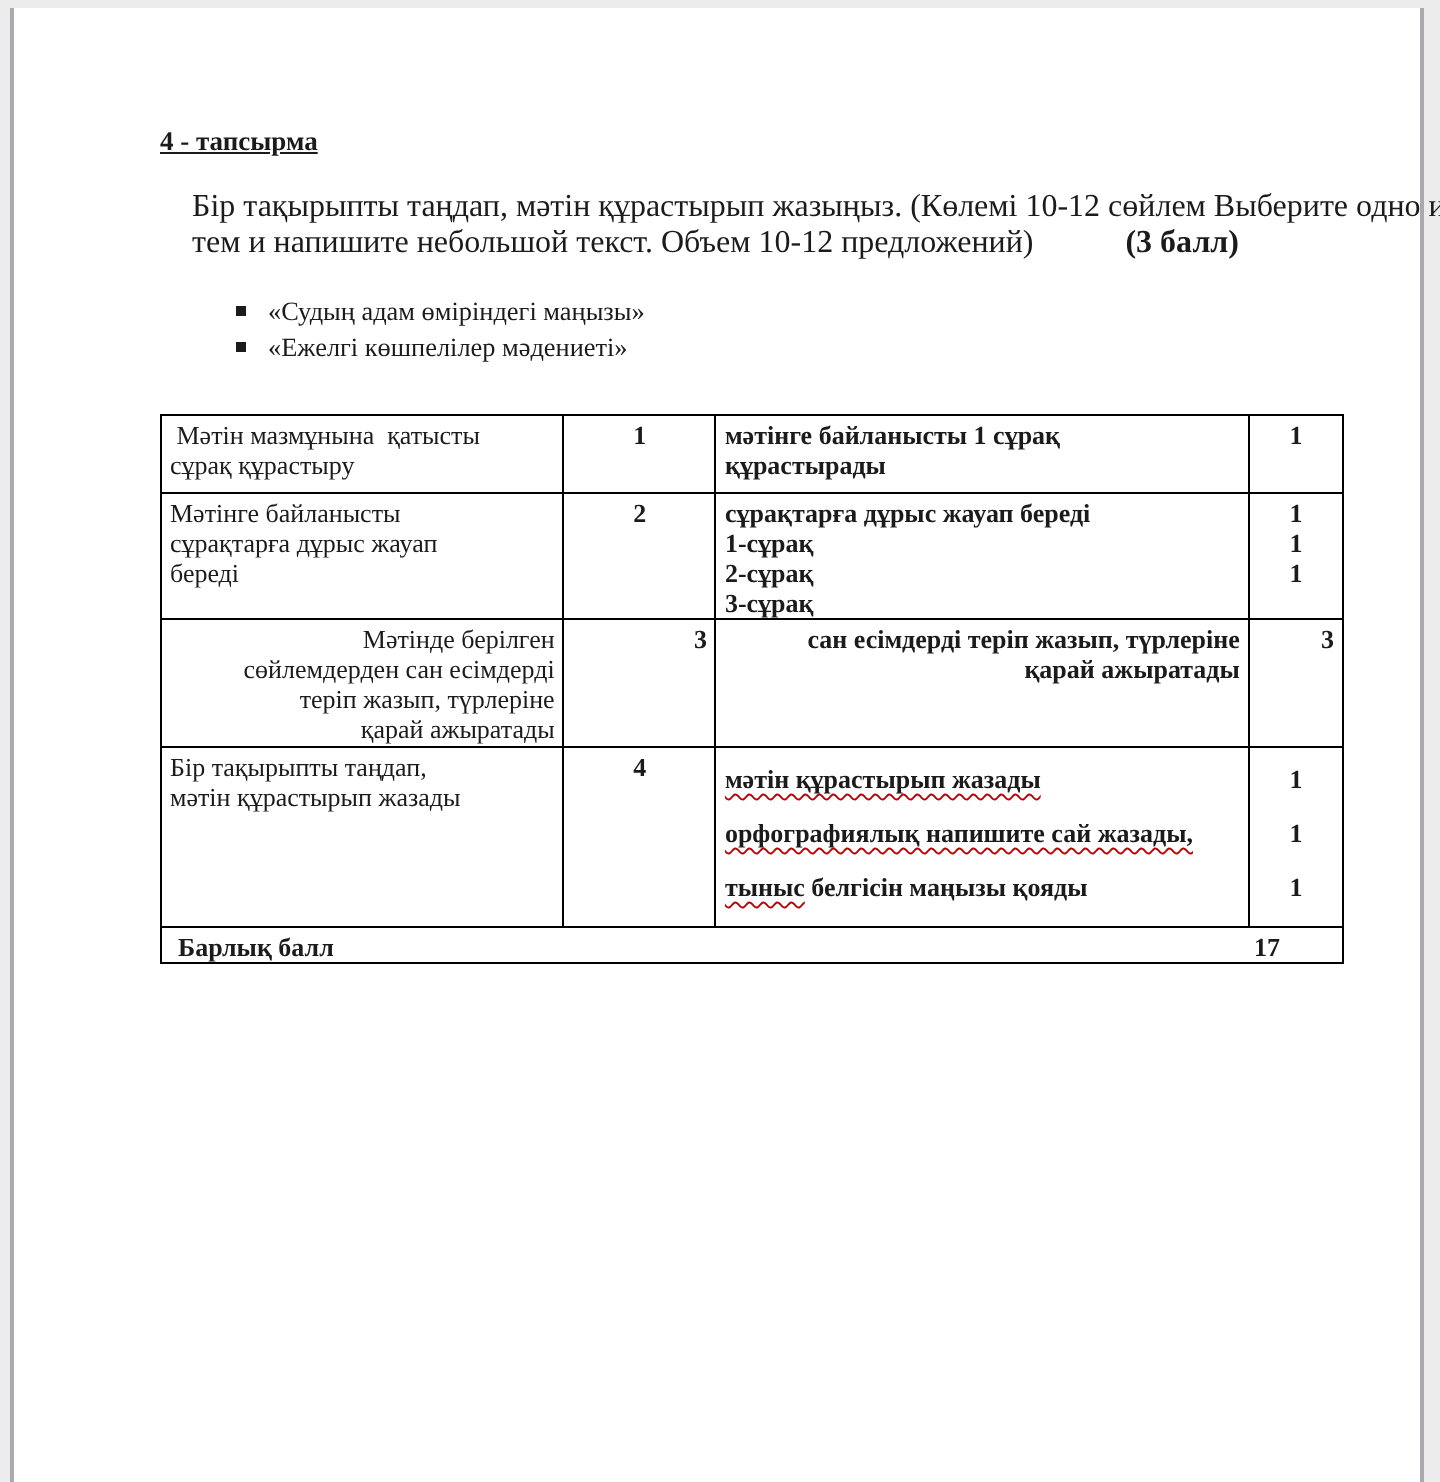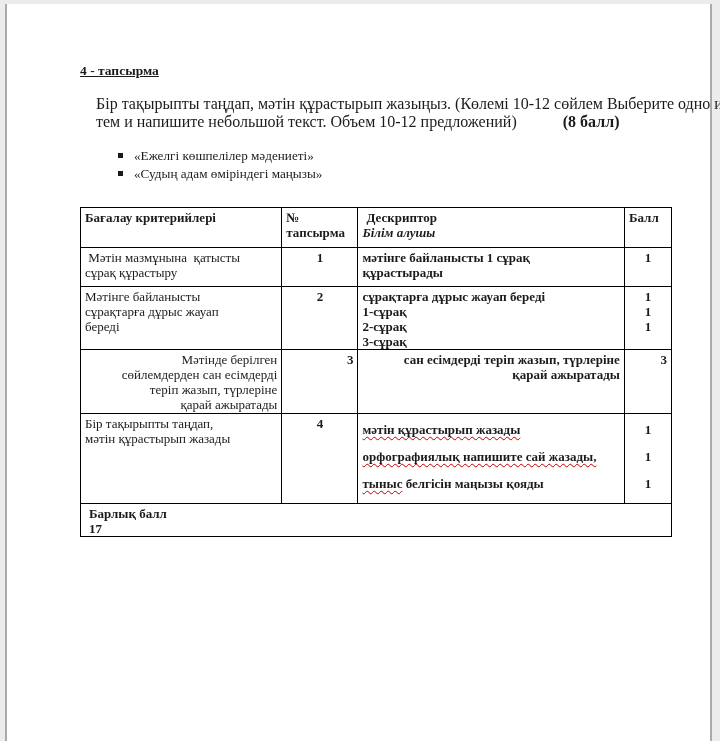--- a/index.html
+++ b/index.html
@@ -86,61 +86,51 @@
     text-decoration-thickness: 1px;
     text-underline-offset: 2px;
     text-decoration-skip-ink: none;
   }
   .total-flex {
     display: flex;
     justify-content: space-between;
     padding: 0 27px 0 4px;
     font-weight: bold;
     line-height: 15px;
-    flex-direction: column;
   }
 </style>
 </head>
 <body>
 
 <div class="page">
   <div class="content">
 
     <div class="doc-title">4 - тапсырма</div>
 
-    <p class="intro"><span>Бір тақырыпты таңдап, мәтін құрастырып жазыңыз. (Көлемі 10-12 сөйлем Выберите одно из<br>тем и напишите небольшой текст. Объем 10-12 предложений)</span><span class="points">(8 балл)</span></p>
+    <p class="intro"><span>Бір тақырыпты таңдап, мәтін құрастырып жазыңыз. (Көлемі 10-12 сөйлем Выберите одно из<br>тем и напишите небольшой текст. Объем 10-12 предложений)</span><span class="points">(3 балл)</span></p>
 
     <div class="bullets">
       <div class="bullet-item">
         <span class="bullet-marker"></span>
-        <span>«Ежелгі көшпелілер мәдениеті»</span>
+        <span>«Судың адам өміріндегі маңызы»</span>
       </div>
       <div class="bullet-item">
         <span class="bullet-marker"></span>
-        <span>«Судың адам өміріндегі маңызы»</span>
+        <span>«Ежелгі көшпелілер мәдениеті»</span>
       </div>
     </div>
 
     <table class="criteria">
       <colgroup>
         <col style="width:201px">
           <col style="width:76px">
           <col style="width:266px">
           <col style="width:47px">
       </colgroup>
       <tbody>
-          <tr class="r-head">
-        <td class="c-crit">Бағалау критерийлері</td>
-        <td class="h-num">№<br>тапсырма</td>
-        <td class="h-desc">
-          <span class="desc-main">Дескриптор</span>
-          <span class="desc-sub">Білім алушы</span>
-        </td>
-        <td>Балл</td>
-      </tr>
 
       <tr class="r1">
         <td class="c-crit"> Мәтін мазмұнына  қатысты<br>сұрақ құрастыру</td>
         <td class="c-num">1</td>
         <td class="c-desc">мәтінге байланысты 1 сұрақ<br>құрастырады</td>
         <td class="c-score">1</td>
       </tr>
 
       <tr class="r2">
         <td class="c-crit">Мәтінге байланысты<br>сұрақтарға дұрыс жауап<br>береді</td>

